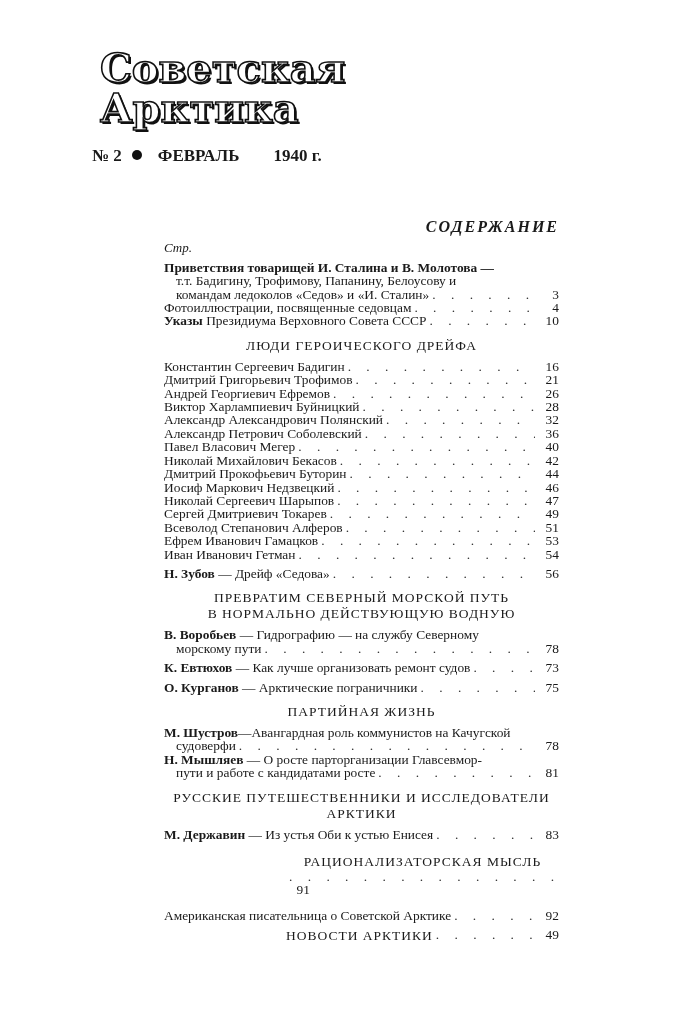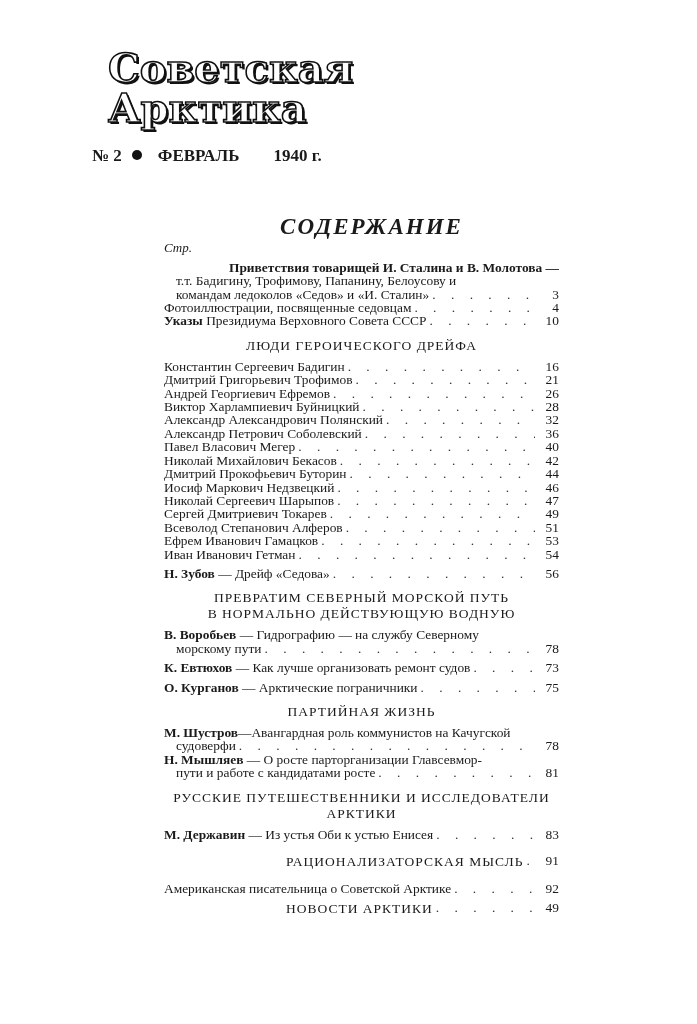--- a/index.html
+++ b/index.html
@@ -1,34 +1,34 @@
 <!DOCTYPE html>
 <html><head>
 <meta charset="utf-8">
 <style>
   html, body { margin: 0; padding: 0; background: #ffffff; }
   body { width: 697px; height: 1024px; position: relative; overflow: hidden;
          font-family: "DejaVu Serif", "Liberation Serif", serif; color: #1a1a1a; }
-  .logo { position: absolute; left: 108px; top: 48px; width: 260px; }
+  .logo { position: absolute; left: 100px; top: 48px; width: 260px; }
   .logo-line { font-family: "DejaVu Serif", serif; font-weight: bold; font-size: 40px; line-height: 40px;
                color: #fff; letter-spacing: 0px;
                -webkit-text-stroke: 1.6px #111;
                text-shadow: 2px 2px 0 #111; }
   .issue { position: absolute; left: 92px; top: 146px; font-family: "Liberation Serif", serif;
            font-weight: bold; font-size: 17px; white-space: nowrap; }
   .issue .bullet { display: inline-block; width: 10px; height: 10px; border-radius: 50%; background: #111;
                    margin: 0 16px 0 10px; vertical-align: 1px; }
   .issue .month { margin-right: 34px; }
   .toc { position: absolute; left: 164px; top: 220px; width: 395px;
          font-family: "Liberation Serif", serif; font-size: 13.4px; line-height: 13.4px; }
-  .toc-title { text-align: center; font-weight: bold; font-style: italic; font-size: 23px; letter-spacing: 2px;
+  .toc-title { text-align: right; font-weight: bold; font-style: italic; font-size: 16px; letter-spacing: 2px;
                margin-bottom: 8px; padding-left: 20px; }
   .page-head { font-style: italic; font-size: 13px; margin-bottom: 6px; }
   .section { text-align: center; font-weight: normal; font-size: 13.5px; letter-spacing: 1px; line-height: 16px; }
-  .bold { font-weight: bold; text-align: right; }
+  .bold { font-weight: bold; }
   .indent { padding-left: 12px; }
   .gap-s { height: 6px; } .gap-m { height: 10px; } .gap-l { height: 13px; }
   .row { display: flex; white-space: nowrap; }
   .row .t { white-space: nowrap; }
   .row .lead { flex: 1; overflow: hidden; letter-spacing: 6px; color: #333; padding-left: 3px; }
   .row .num { width: 24px; text-align: right; flex: none; }
 </style>
 </head>
 <body>
 
@@ -222,21 +222,21 @@
   <div class="gap-s"></div>
   <div class="row">
       <span class="t bold">М. Державин</span>
       <span class="t">&nbsp;</span>
       <span class="t">— Из устья Оби к устью Енисея</span>
       <span class="lead">. . . . . . . . . . . . . . . . . . . . . . . . . . . . . . . . . . . . . . . .</span>
       <span class="num">83</span>
     </div>
 
   <div class="gap-l"></div>
-  <div class="row" style="padding-left:122px;">
+  <div class="row" style="padding-left:122px;flex-direction:column;">
       <span class="t section">РАЦИОНАЛИЗАТОРСКАЯ МЫСЛЬ</span>
       <span class="lead">. . . . . . . . . . . . . . . . . . . . . . . . . . . . . . . . . . . . . . . .</span>
       <span class="num">91</span>
     </div>
   <div class="gap-s"></div>
   <div class="gap-s"></div>
   <div class="row">
       <span class="t">Американская писательница о Советской Арктике</span>
       <span class="lead">. . . . . . . . . . . . . . . . . . . . . . . . . . . . . . . . . . . . . . . .</span>
       <span class="num">92</span>

